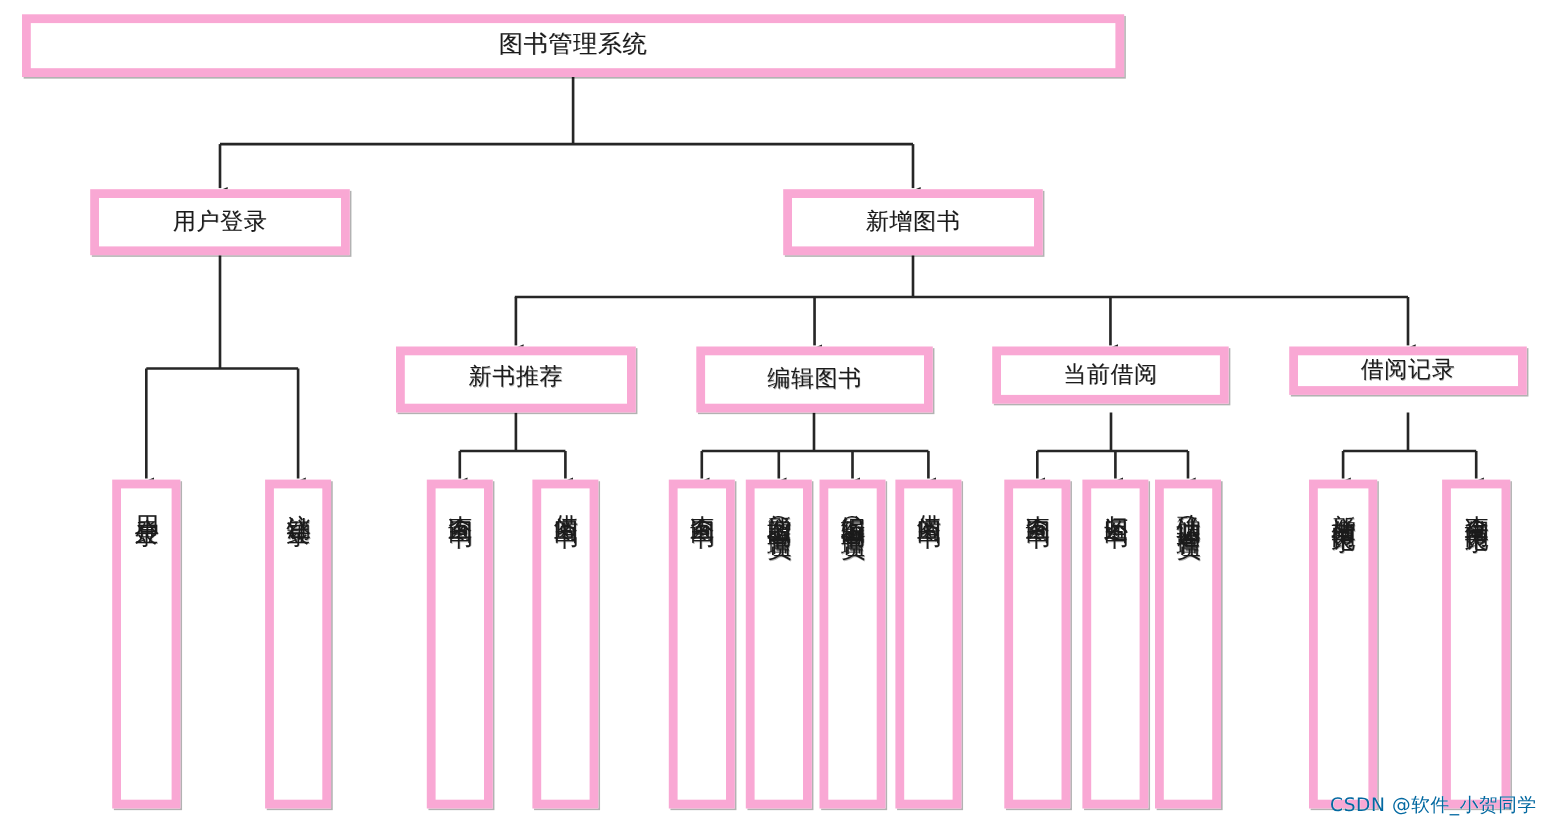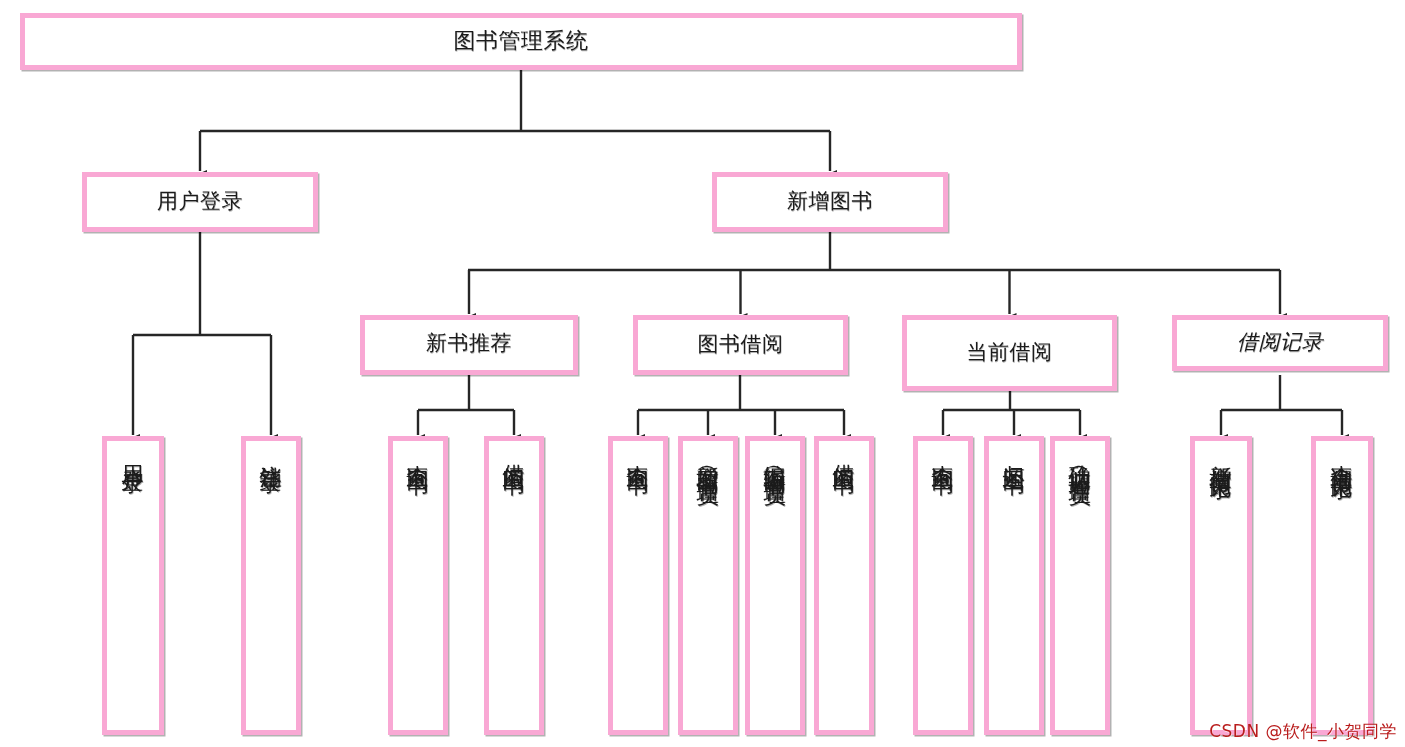--- a/index.html
+++ b/index.html
@@ -24,21 +24,21 @@
     left: 0;
     top: 0;
     width: 1405px;
     height: 747px;
   }
   
   .node {
     position: absolute;
     box-sizing: border-box;
     background: #ffffff;
-    border: 5px solid #f9a8d4;
+    border: 8px solid #f9a8d4;
     box-shadow: 1.5px 1.5px 0 rgba(0,0,0,0.30);
     display: flex;
     align-items: center;
     justify-content: center;
     color: #1b1b1b;
     z-index: 2;
   }
   .node .label {
     display: block;
     line-height: 1.12;
@@ -65,21 +65,21 @@
     line-height: 1.05;
     letter-spacing: 3px;
     white-space: nowrap;
   }
   
   #watermark {
     position: absolute;
     right: 8px;
     bottom: 4px;
     font-size: 17px;
-    color: #b91c1c;
+    color: #0369a1;
     letter-spacing: 0.5px;
     white-space: nowrap;
     z-index: 3;
     text-shadow: 0.5px 0.5px 0 rgba(255,255,255,0.7);
   }
 </style>
 </head>
 <body>
 
 <div id="canvas">
@@ -134,26 +134,26 @@
       <div class="node h" style="left: 82px; top: 172px; width: 236px; height: 60px;">
         <span class="label">用户登录</span>
       </div>
       <div class="node h" style="left: 712px; top: 172px; width: 236px; height: 60px;">
         <span class="label">新增图书</span>
       </div>
       <div class="node h" style="left: 360px; top: 315px; width: 218px; height: 60px; font-family: Liberation Mono, monospace;">
         <span class="label">新书推荐</span>
       </div>
       <div class="node h" style="left: 633px; top: 315px; width: 215px; height: 60px;">
-        <span class="label">图书借阅</span>
+        <span class="label">编辑图书</span>
       </div>
-      <div class="node h" style="left: 902px; top: 315px; width: 215px; height: 76px;">
+      <div class="node h" style="left: 902px; top: 315px; width: 215px; height: 52px;">
         <span class="label">当前借阅</span>
       </div>
-      <div class="node h" style="left: 1172px; top: 315px; width: 216px; height: 56px; font-style: italic;">
+      <div class="node h" style="left: 1172px; top: 315px; width: 216px; height: 44px;">
         <span class="label">借阅记录</span>
       </div>
       <div class="node v" style="left: 102px; top: 436px; width: 62px; height: 299px;">
         <span class="label">用户登录</span>
       </div>
       <div class="node v" style="left: 241px; top: 436px; width: 60px; height: 299px;">
         <span class="label">注销登录</span>
       </div>
       <div class="node v" style="left: 388px; top: 436px; width: 60px; height: 299px;">
         <span class="label">查询图书</span>

